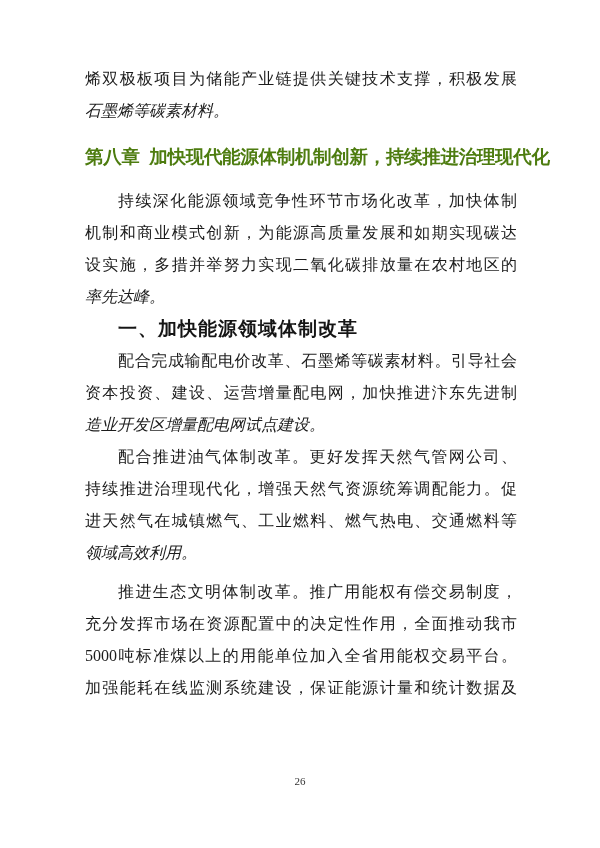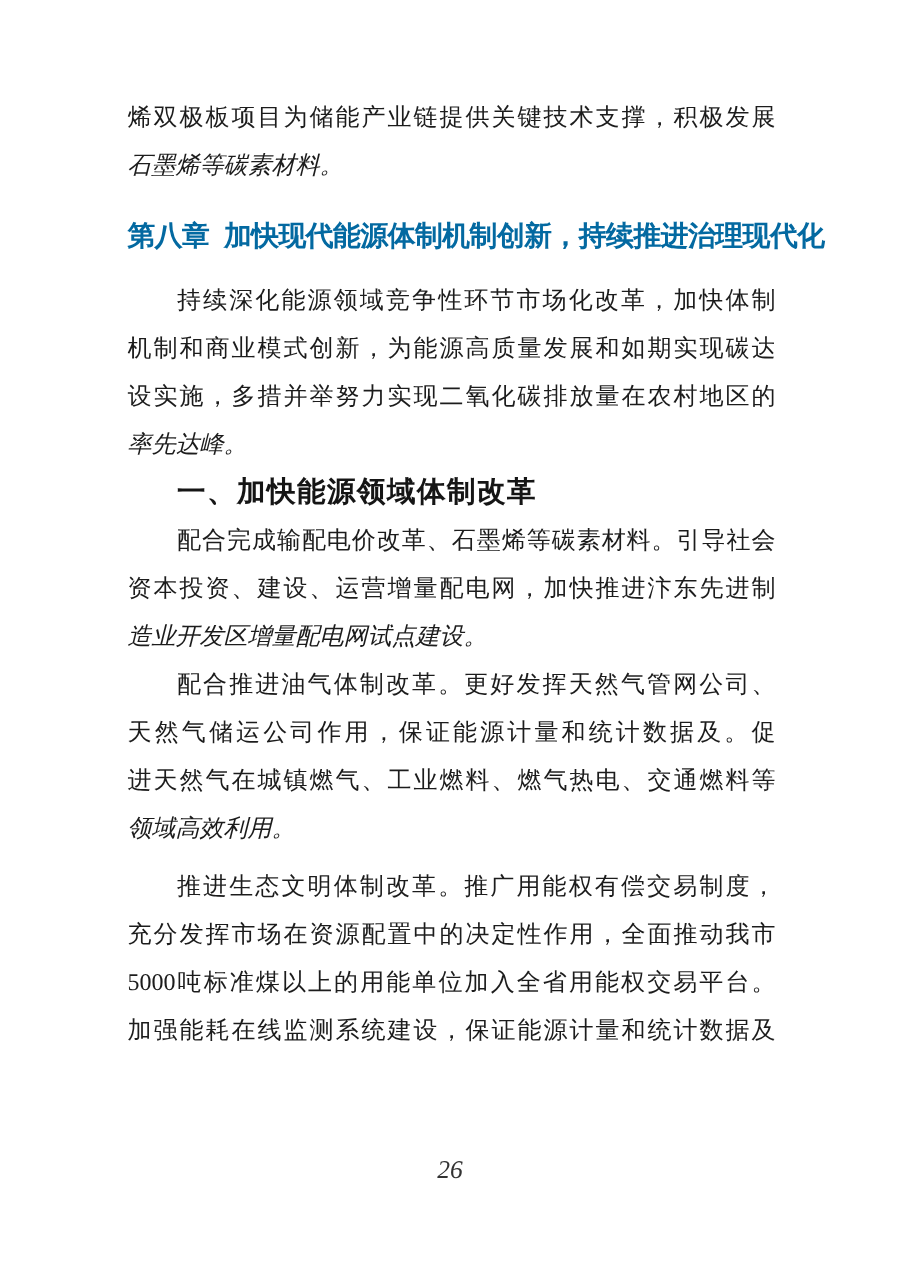--- a/index.html
+++ b/index.html
@@ -38,21 +38,21 @@
     font-style: italic;
   }
   .line.indent { padding-left: 33px; }
   .chapter-heading {
     margin: 14px 0 12px 0;
     font-family: "Liberation Sans", "DejaVu Sans", sans-serif;
     font-size: 18.5px;
     font-weight: 700;
     line-height: 32px;
     text-align: center;
-    color: #0369a1;
+    color: #4d7c0f;
     letter-spacing: -0.3px;
     white-space: pre;
   }
   .section-heading {
     margin: 0;
     padding-left: 33px;
     font-family: "Liberation Serif", "DejaVu Serif", serif;
     font-size: 19px;
     font-weight: 700;
     line-height: 32px;
@@ -62,24 +62,23 @@
   .page-footer {
     position: absolute;
     left: 0;
     right: 0;
     top: 770px;
     height: 20px;
     line-height: 20px;
     text-align: center;
   }
   .page-number {
-    font-size: 17px;
+    font-size: 11px;
     color: #333333;
     font-family: "Liberation Serif", "DejaVu Serif", serif;
-    font-style: italic;
   }
 </style>
 </head>
 <body>
 
 <div class="page">
   <main class="content">
       <div class="para">
         <div class="line fill">烯双极板项目为储能产业链提供关键技术支撑，积极发展</div>
         <div class="line end">石墨烯等碳素材料。</div>
@@ -92,21 +91,21 @@
         <div class="line end">率先达峰。</div>
       </div>
       <h2 class="section-heading">一、加快能源领域体制改革</h2>
       <div class="para">
         <div class="line fill indent">配合完成输配电价改革、石墨烯等碳素材料。引导社会</div>
         <div class="line fill">资本投资、建设、运营增量配电网，加快推进汴东先进制</div>
         <div class="line end">造业开发区增量配电网试点建设。</div>
       </div>
       <div class="para">
         <div class="line fill indent">配合推进油气体制改革。更好发挥天然气管网公司、</div>
-        <div class="line fill">天然气储运公司作用，保证能源计量和统计数据及。促</div>
+        <div class="line fill">持续推进治理现代化，增强天然气资源统筹调配能力。促</div>
         <div class="line fill">进天然气在城镇燃气、工业燃料、燃气热电、交通燃料等</div>
         <div class="line end">领域高效利用。</div>
       </div>
       <div class="para spaced-top">
         <div class="line fill indent">推进生态文明体制改革。推广用能权有偿交易制度，</div>
         <div class="line fill">充分发挥市场在资源配置中的决定性作用，全面推动我市</div>
         <div class="line fill">5000吨标准煤以上的用能单位加入全省用能权交易平台。</div>
         <div class="line fill">加强能耗在线监测系统建设，保证能源计量和统计数据及</div>
       </div>
     </main>

